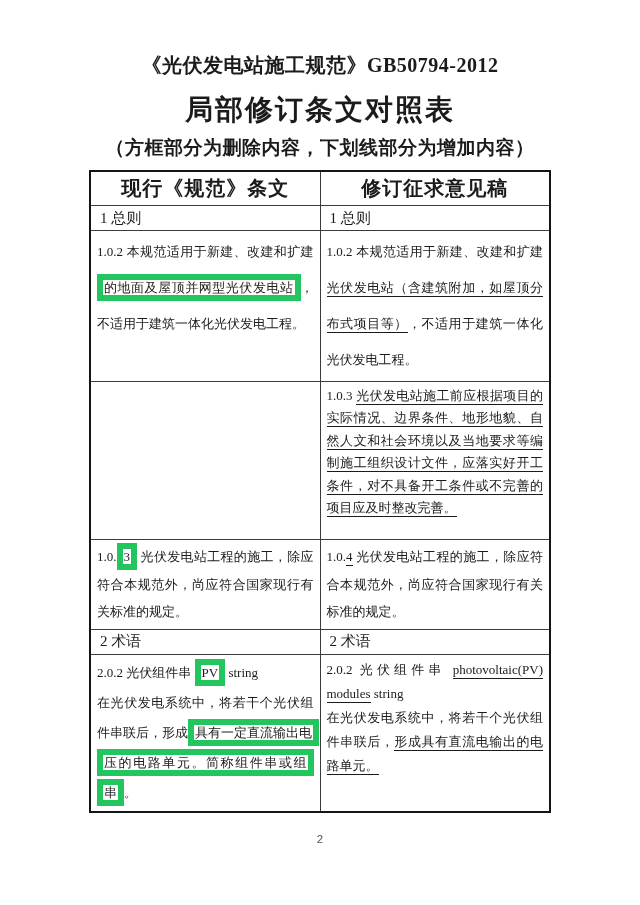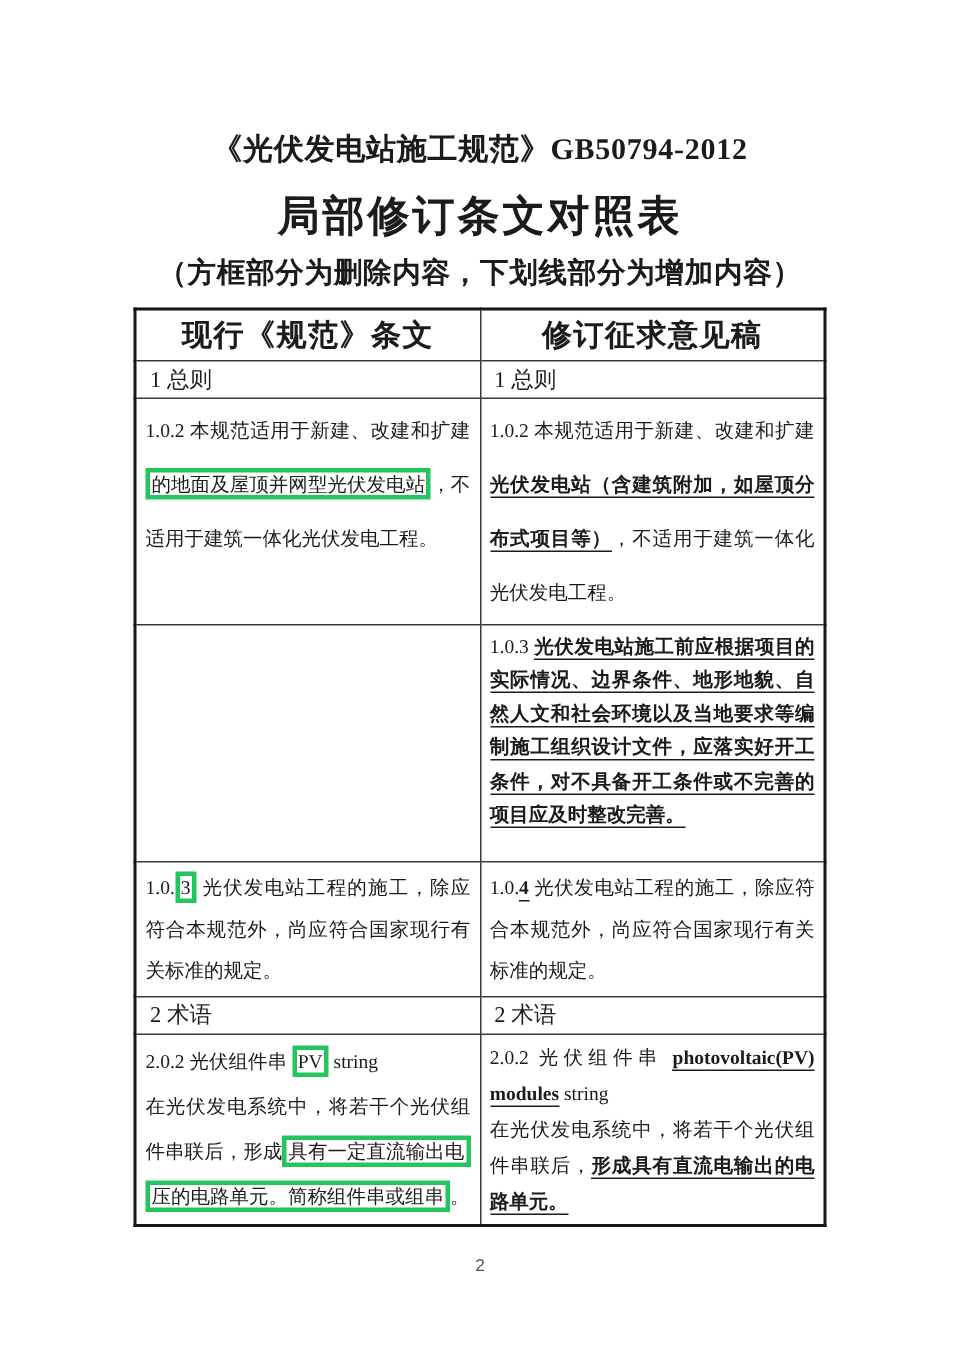--- a/index.html
+++ b/index.html
@@ -5,21 +5,21 @@
   html,body { margin:0; padding:0; background:#ffffff; }
   .page {
     position:relative;
     width:640px; height:905px;
     background:#ffffff;
     color:#1b1b1b;
     font-family:"Liberation Serif","DejaVu Serif",serif;
     overflow:hidden;
   }
   .title {
-    margin:0; padding-top:88px;
+    margin:0; padding-top:53px;
     text-align:center;
     font-size:20px; line-height:24px; font-weight:bold;
     letter-spacing:0.5px;
   }
   .subtitle {
     margin:20px 0 0;
     text-align:center;
     font-size:28px; line-height:25px; font-weight:bold;
     letter-spacing:2px;
   }
@@ -64,29 +64,28 @@
   .h103 { height:79px; }
   .h202 { height:119px; }
   .h204 { height:16px; }
   .lh36 { line-height:36px; }
   .lh22 { line-height:22.4px; }
   .lh28 { line-height:27.5px; }
   .lh30 { line-height:30px; }
   .lh24 { line-height:24px; }
   .lh18 { line-height:18px; }
   .del {
-    border:3px solid #22c55e;
+    border:6px solid #22c55e;
     padding:0 1px;
     -webkit-box-decoration-break:clone;
     box-decoration-break:clone;
   }
   .ins {
     border-bottom:1px solid #1b1b1b;
     padding-bottom:1px;
-    font-weight:bold;
   }
   .page-number {
     margin-top:20px;
     text-align:center;
     font-size:11.5px;
     color:#555555;
     font-family:"Liberation Sans","DejaVu Sans",sans-serif;
   }
 </style>
 </head>

